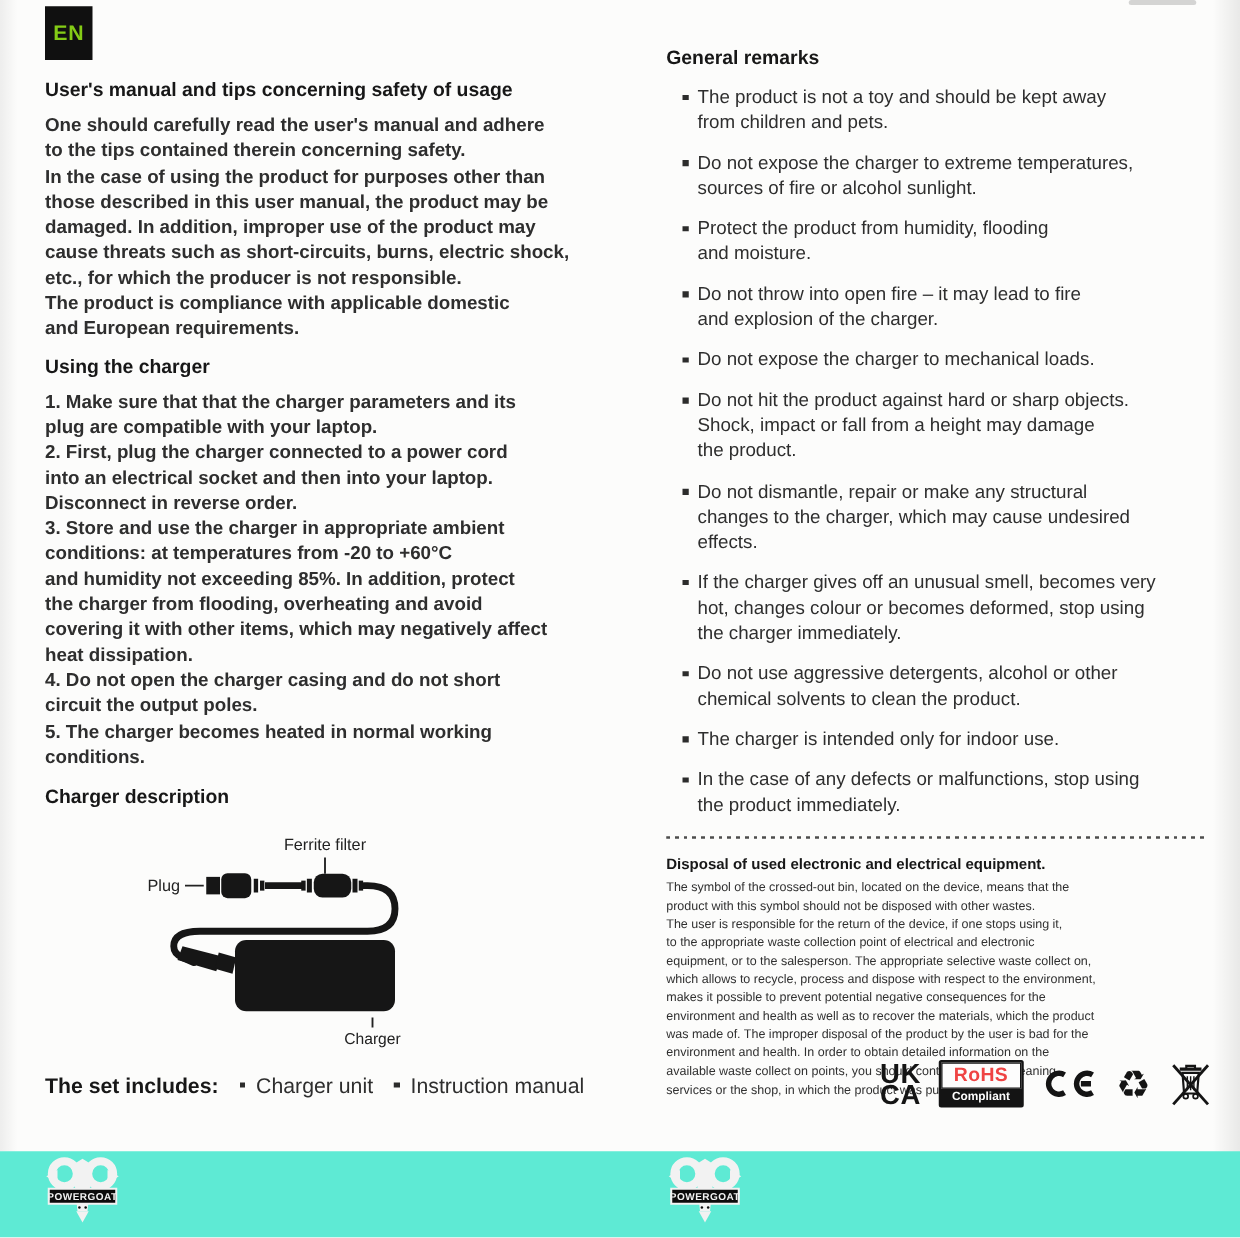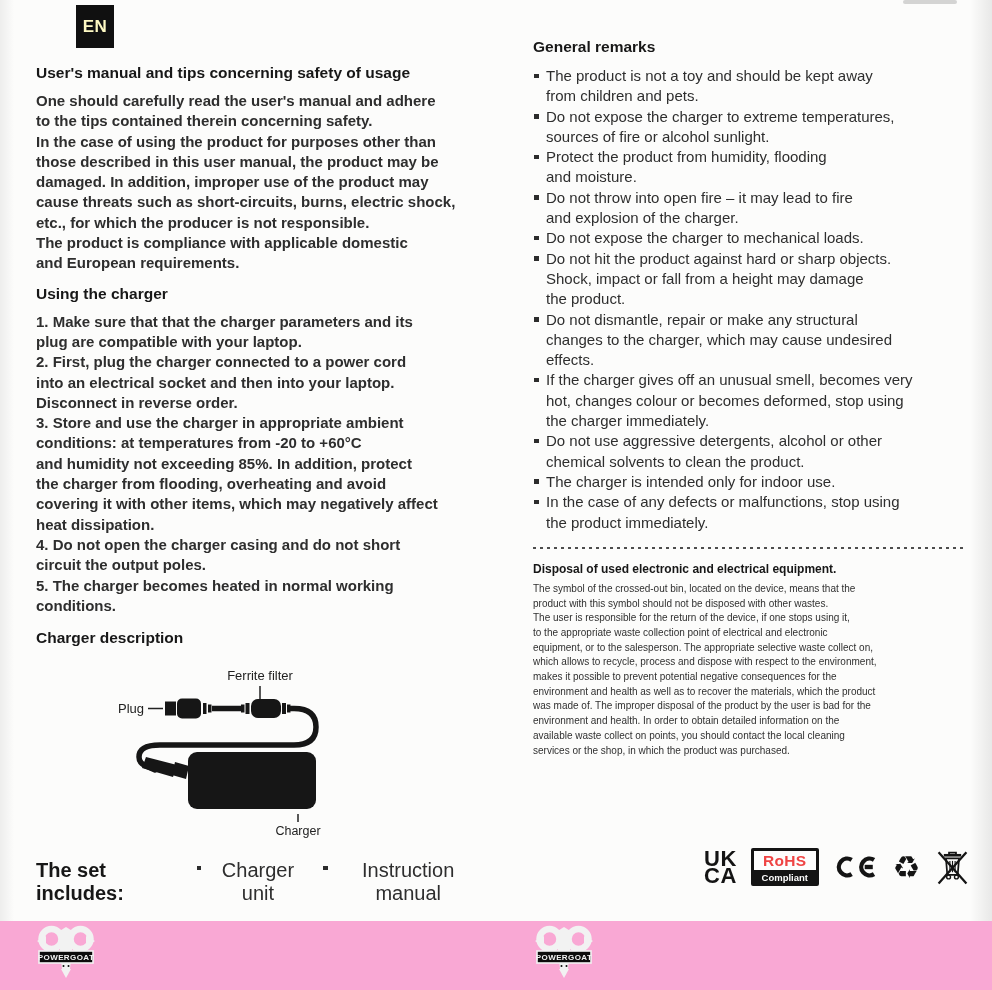--- a/index.html
+++ b/index.html
@@ -8,61 +8,61 @@
     font-family:"Liberation Sans","DejaVu Sans",sans-serif;color:#2e2e2e;
   }
   .page::before{content:"";position:absolute;left:0;top:0;bottom:69px;width:14px;
     background:linear-gradient(90deg,rgba(0,0,0,0.06),rgba(0,0,0,0));pointer-events:none;}
   .page::after{content:"";position:absolute;right:0;top:0;bottom:69px;width:22px;
     background:linear-gradient(270deg,rgba(0,0,0,0.08),rgba(0,0,0,0));pointer-events:none;}
   .artifact-smudge{position:absolute;left:903px;top:0;width:54px;height:4px;
     background:#b3b3b3;opacity:.55;border-radius:2px;}
 
   .en-badge{position:absolute;left:36px;top:5px;width:38px;height:43px;background:#101010;
-    color:#fef9c3;font-weight:700;font-size:17px;display:flex;align-items:center;
-    justify-content:center;letter-spacing:.5px;margin-left:40px;}
+    color:#84cc16;font-weight:700;font-size:17px;display:flex;align-items:center;
+    justify-content:center;letter-spacing:.5px;}
 
   .col-left{position:absolute;left:36px;top:64px;width:444px;}
   .col-right{position:absolute;left:533px;top:38px;width:448px;}
 
   .h{font-size:15.5px;font-weight:700;color:#171717;margin:0 0 9px 0;}
   .mt1{margin-top:11px;}
   .mt2{margin-top:13px;}
   .body{font-size:15px;line-height:20.3px;margin:0;font-weight:bold;}
   .pre{white-space:pre-line;}
 
   .bullets{list-style:none;margin:10px 0 0 0;padding:0;font-size:15px;line-height:20.3px;}
-  .bullets li{position:relative;padding-left:13px;margin:0;}
+  .bullets li{position:relative;padding-left:13px;margin:12px;}
   .bullets li::before{content:"";position:absolute;left:1px;top:7.5px;width:4.5px;height:4.5px;background:#2c2c2c;}
 
   .dashed{height:2px;margin-top:14px;width:432px;
     background:repeating-linear-gradient(90deg,#4d4d4d 0 3px,rgba(0,0,0,0) 3px 7px);}
   .h-small{font-size:12px;font-weight:700;color:#171717;margin:13px 0 6px 0;}
   .small{font-size:10px;line-height:14.7px;margin:0;color:#303030;}
 
   .diagram{display:block;margin-top:6px;width:442px;height:190px;}
   .diagram text{font-family:"Liberation Sans","DejaVu Sans",sans-serif;fill:#222;}
 
-  .set-line{margin-top:13px;font-size:20px;display:flex;gap:15px;align-items:baseline;}
+  .set-line{margin-top:13px;font-size:17px;display:flex;gap:15px;align-items:baseline;}
   .set-label{font-weight:700;color:#171717;}
   .set-item{position:relative;padding-left:15px;text-align:center;}
   .set-item::before{content:"";position:absolute;left:2px;top:6.5px;width:4.5px;height:4.5px;background:#2c2c2c;}
 
   .marks-row{position:absolute;left:704px;top:847px;display:flex;align-items:center;gap:14px;}
   .ukca{display:flex;flex-direction:column;font-weight:800;font-size:22px;line-height:17.5px;
     color:#141414;letter-spacing:.5px;}
   .rohs{width:64px;background:#141414;border:2px solid #141414;border-radius:2px;}
   .rohs-top{background:#fdfdfd;color:#ef4444;border:1.5px solid #141414;font-weight:800;
     font-size:15.5px;text-align:center;line-height:19px;letter-spacing:.3px;}
   .rohs-bottom{color:#fdfdfd;font-size:9.5px;text-align:center;line-height:13px;font-weight:600;}
   .ce{width:46px;height:28px;}
   .recycle{font-size:31px;line-height:1;color:#141414;}
   .weee{width:35px;height:40px;}
 
-  .footer-bar{position:absolute;left:0;top:921px;width:992px;height:69px;background:#f9a8d4;}
+  .footer-bar{position:absolute;left:0;top:921px;width:992px;height:69px;background:#5eead4;}
   .goat{position:absolute;width:64px;height:58px;top:1px;}
   .goat-1{left:34px;}
   .goat-2{left:532px;}
   .goat text{font-family:"Liberation Sans","DejaVu Sans",sans-serif;}
 </style>
 </head>
 <body>
 
 <div class="page">
 

